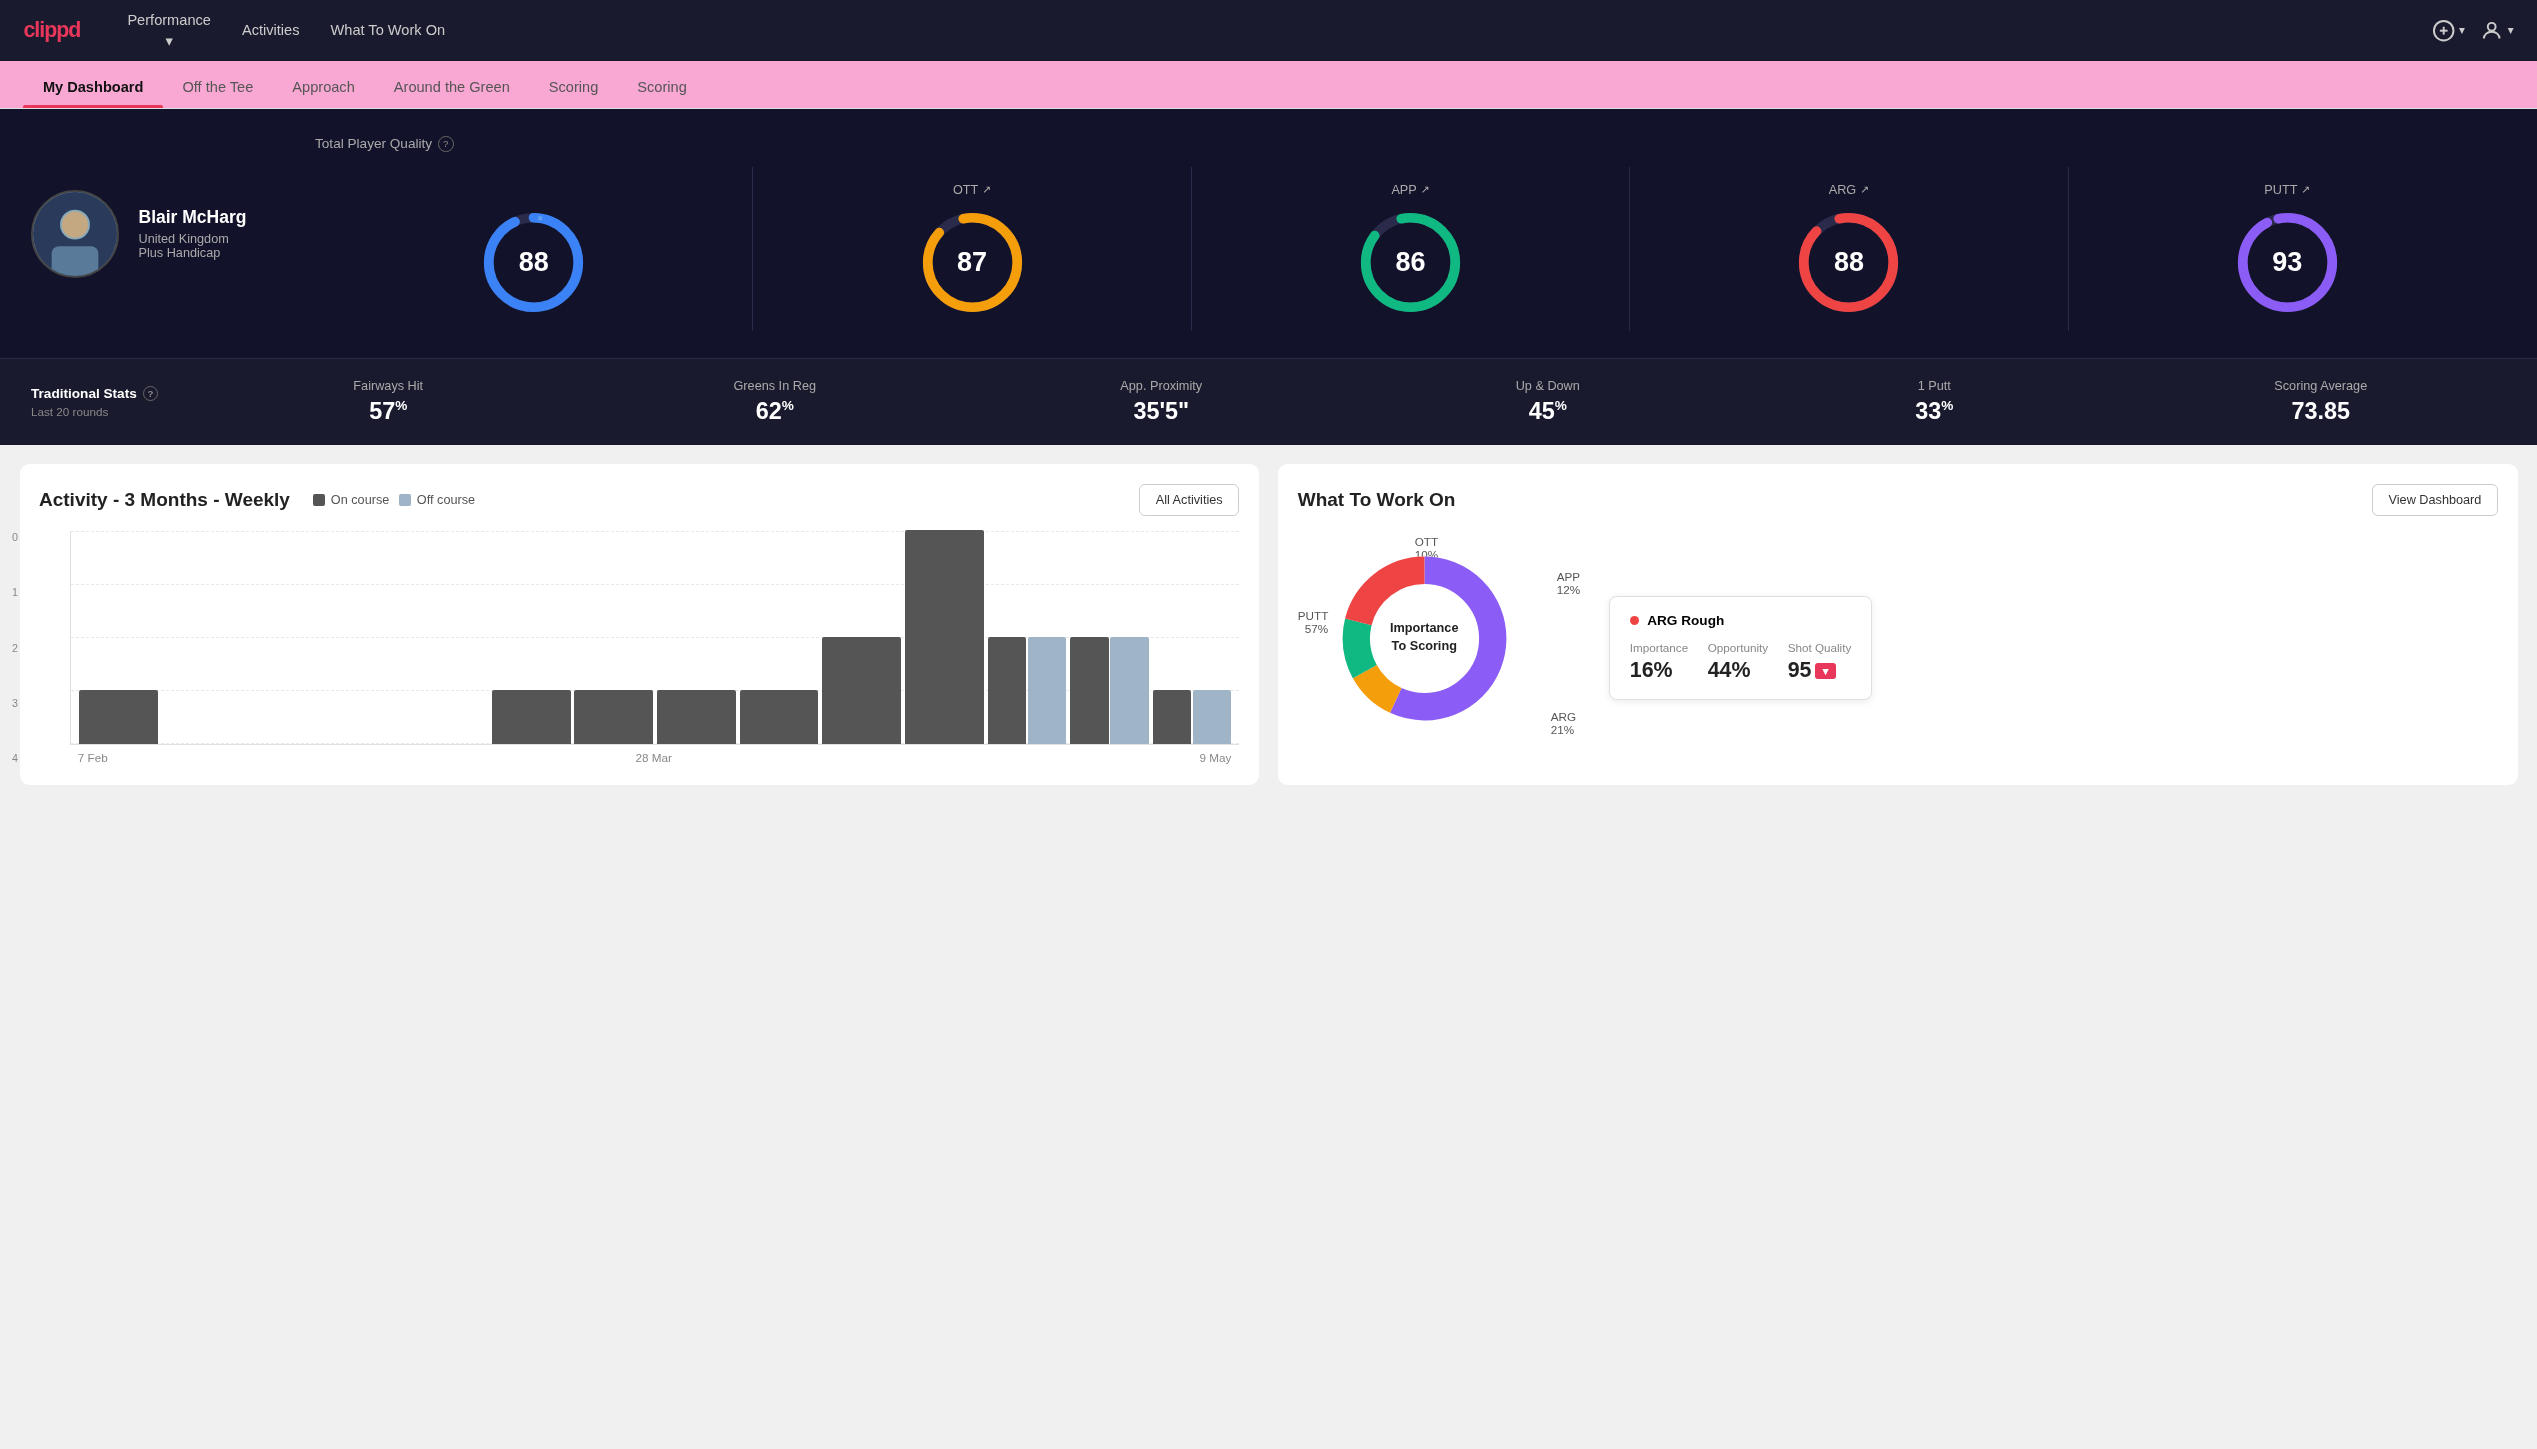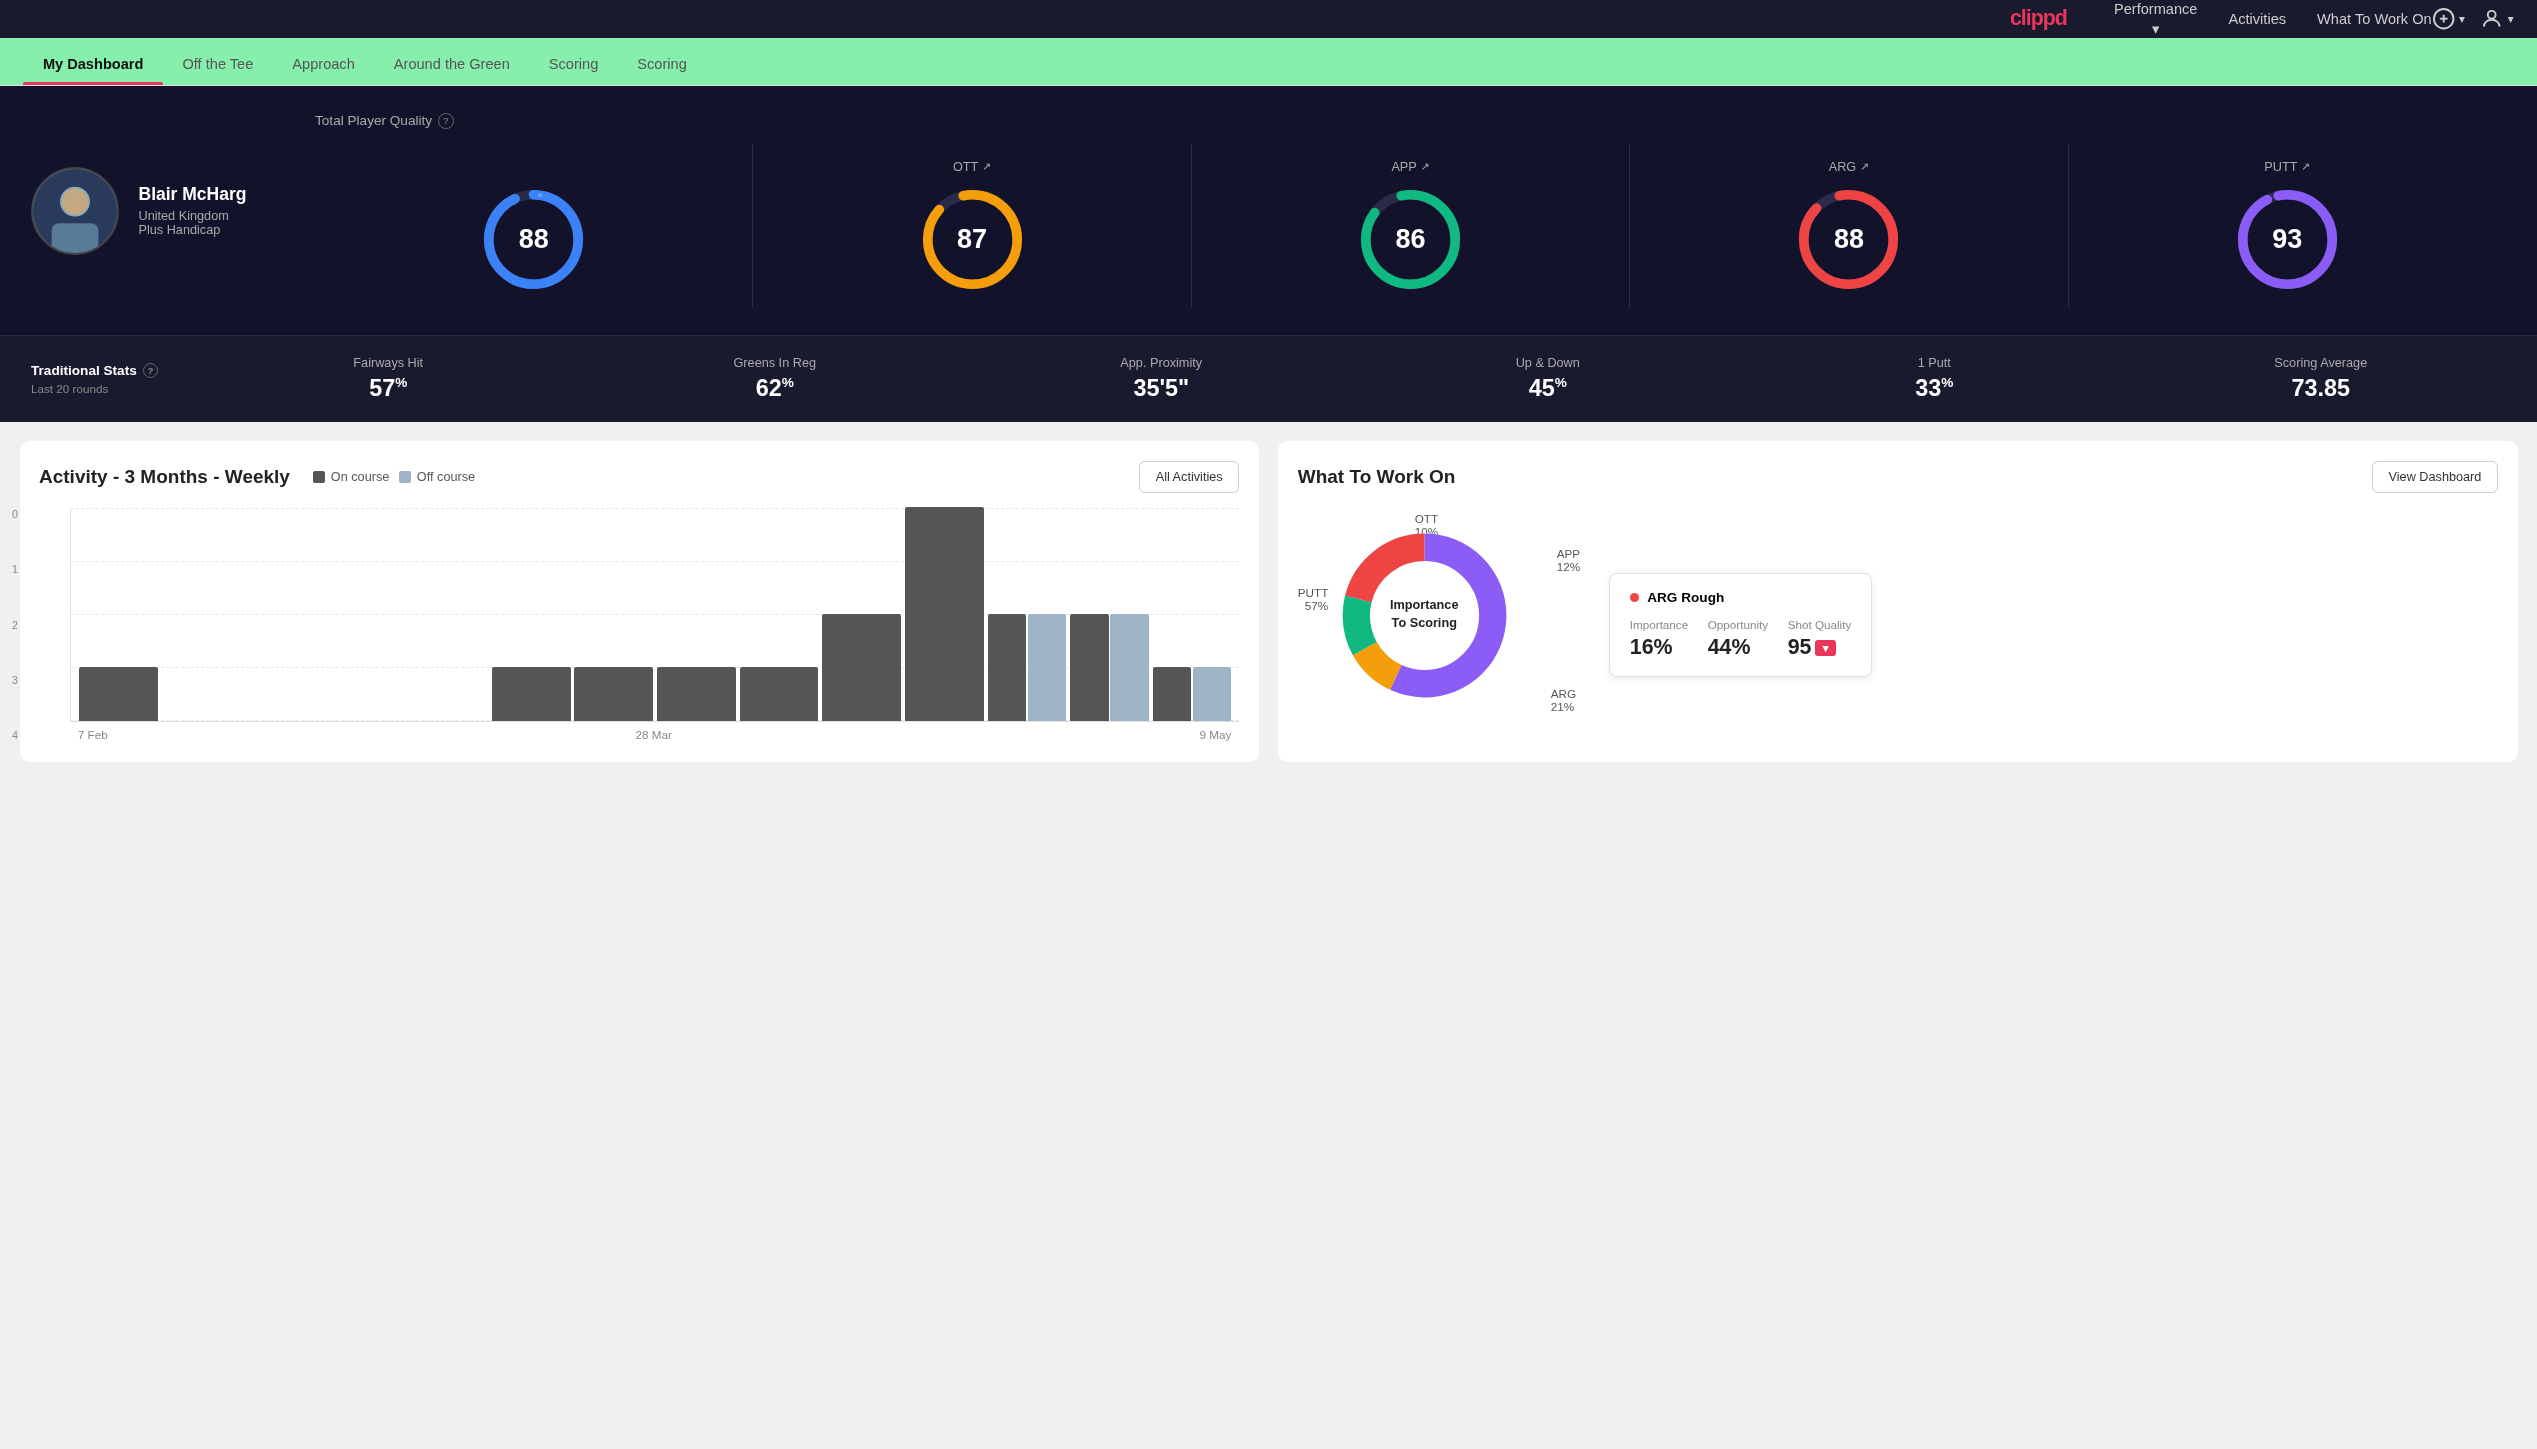--- a/index.html
+++ b/index.html
@@ -4,22 +4,22 @@
   <style>
     * { box-sizing: border-box; margin: 0; padding: 0; }
     body { font-family: -apple-system, BlinkMacSystemFont, 'Segoe UI', sans-serif; background: #f0f0f0; }
 
     
     .top-nav {
       background: #1a1a2e;
       display: flex;
       align-items: center;
       padding: 0 23.4px;
-      height: 38px;
-      justify-content: flex-end;
+      height: 61px;
+      justify-content: space-between;
     }
     .nav-logo {
       color: #e8375a;
       font-weight: 800;
       font-size: 21.4px;
       letter-spacing: -1px;
     }
     .nav-links { display: flex; gap: 31px; align-items: center; }
     .nav-link {
       color: #ccc;
@@ -35,21 +35,21 @@
       color: #ccc;
       cursor: pointer;
       display: flex;
       align-items: center;
       gap: 3.9px;
       font-size: 19.5px;
     }
 
     
     .tab-bar {
-      background: #86efac;
+      background: #f9a8d4;
       display: flex;
       padding: 0 23.4px;
       border-bottom: 1px solid #e0e0e0;
     }
     .tab-item {
       padding: 17.5px 19.5px 13.6px;
       font-size: 14.6px;
       color: #555;
       cursor: pointer;
       position: relative;

